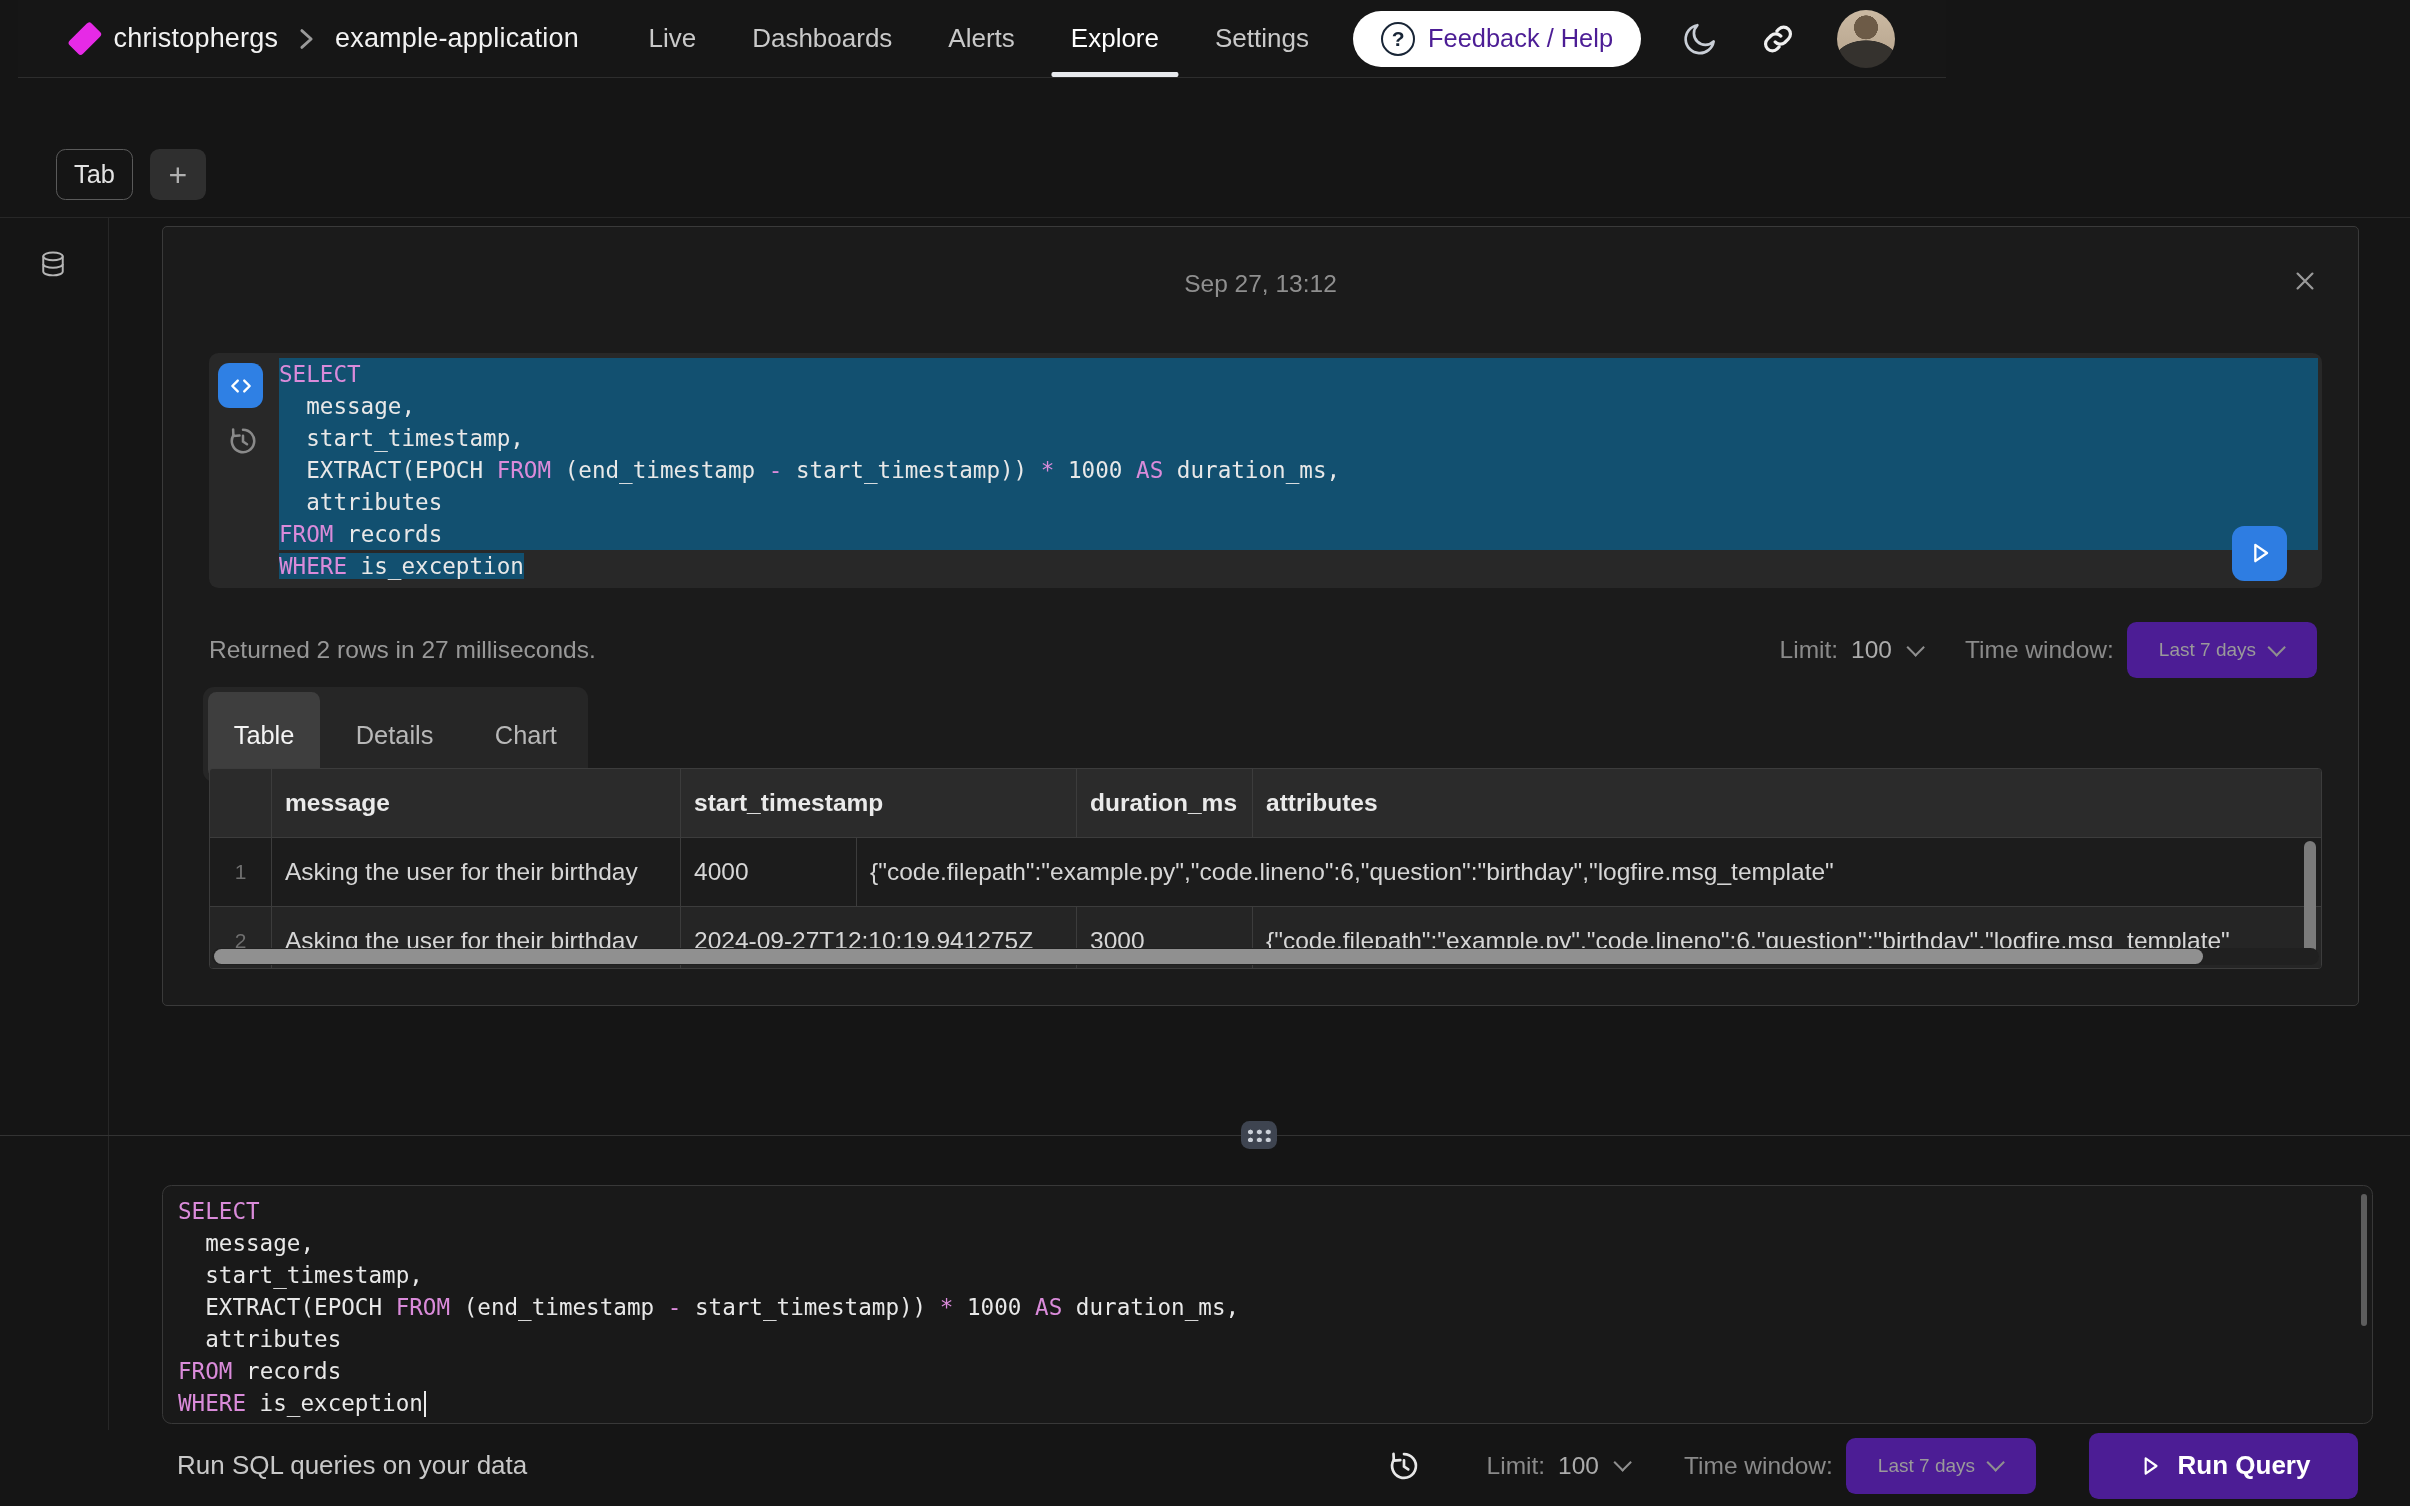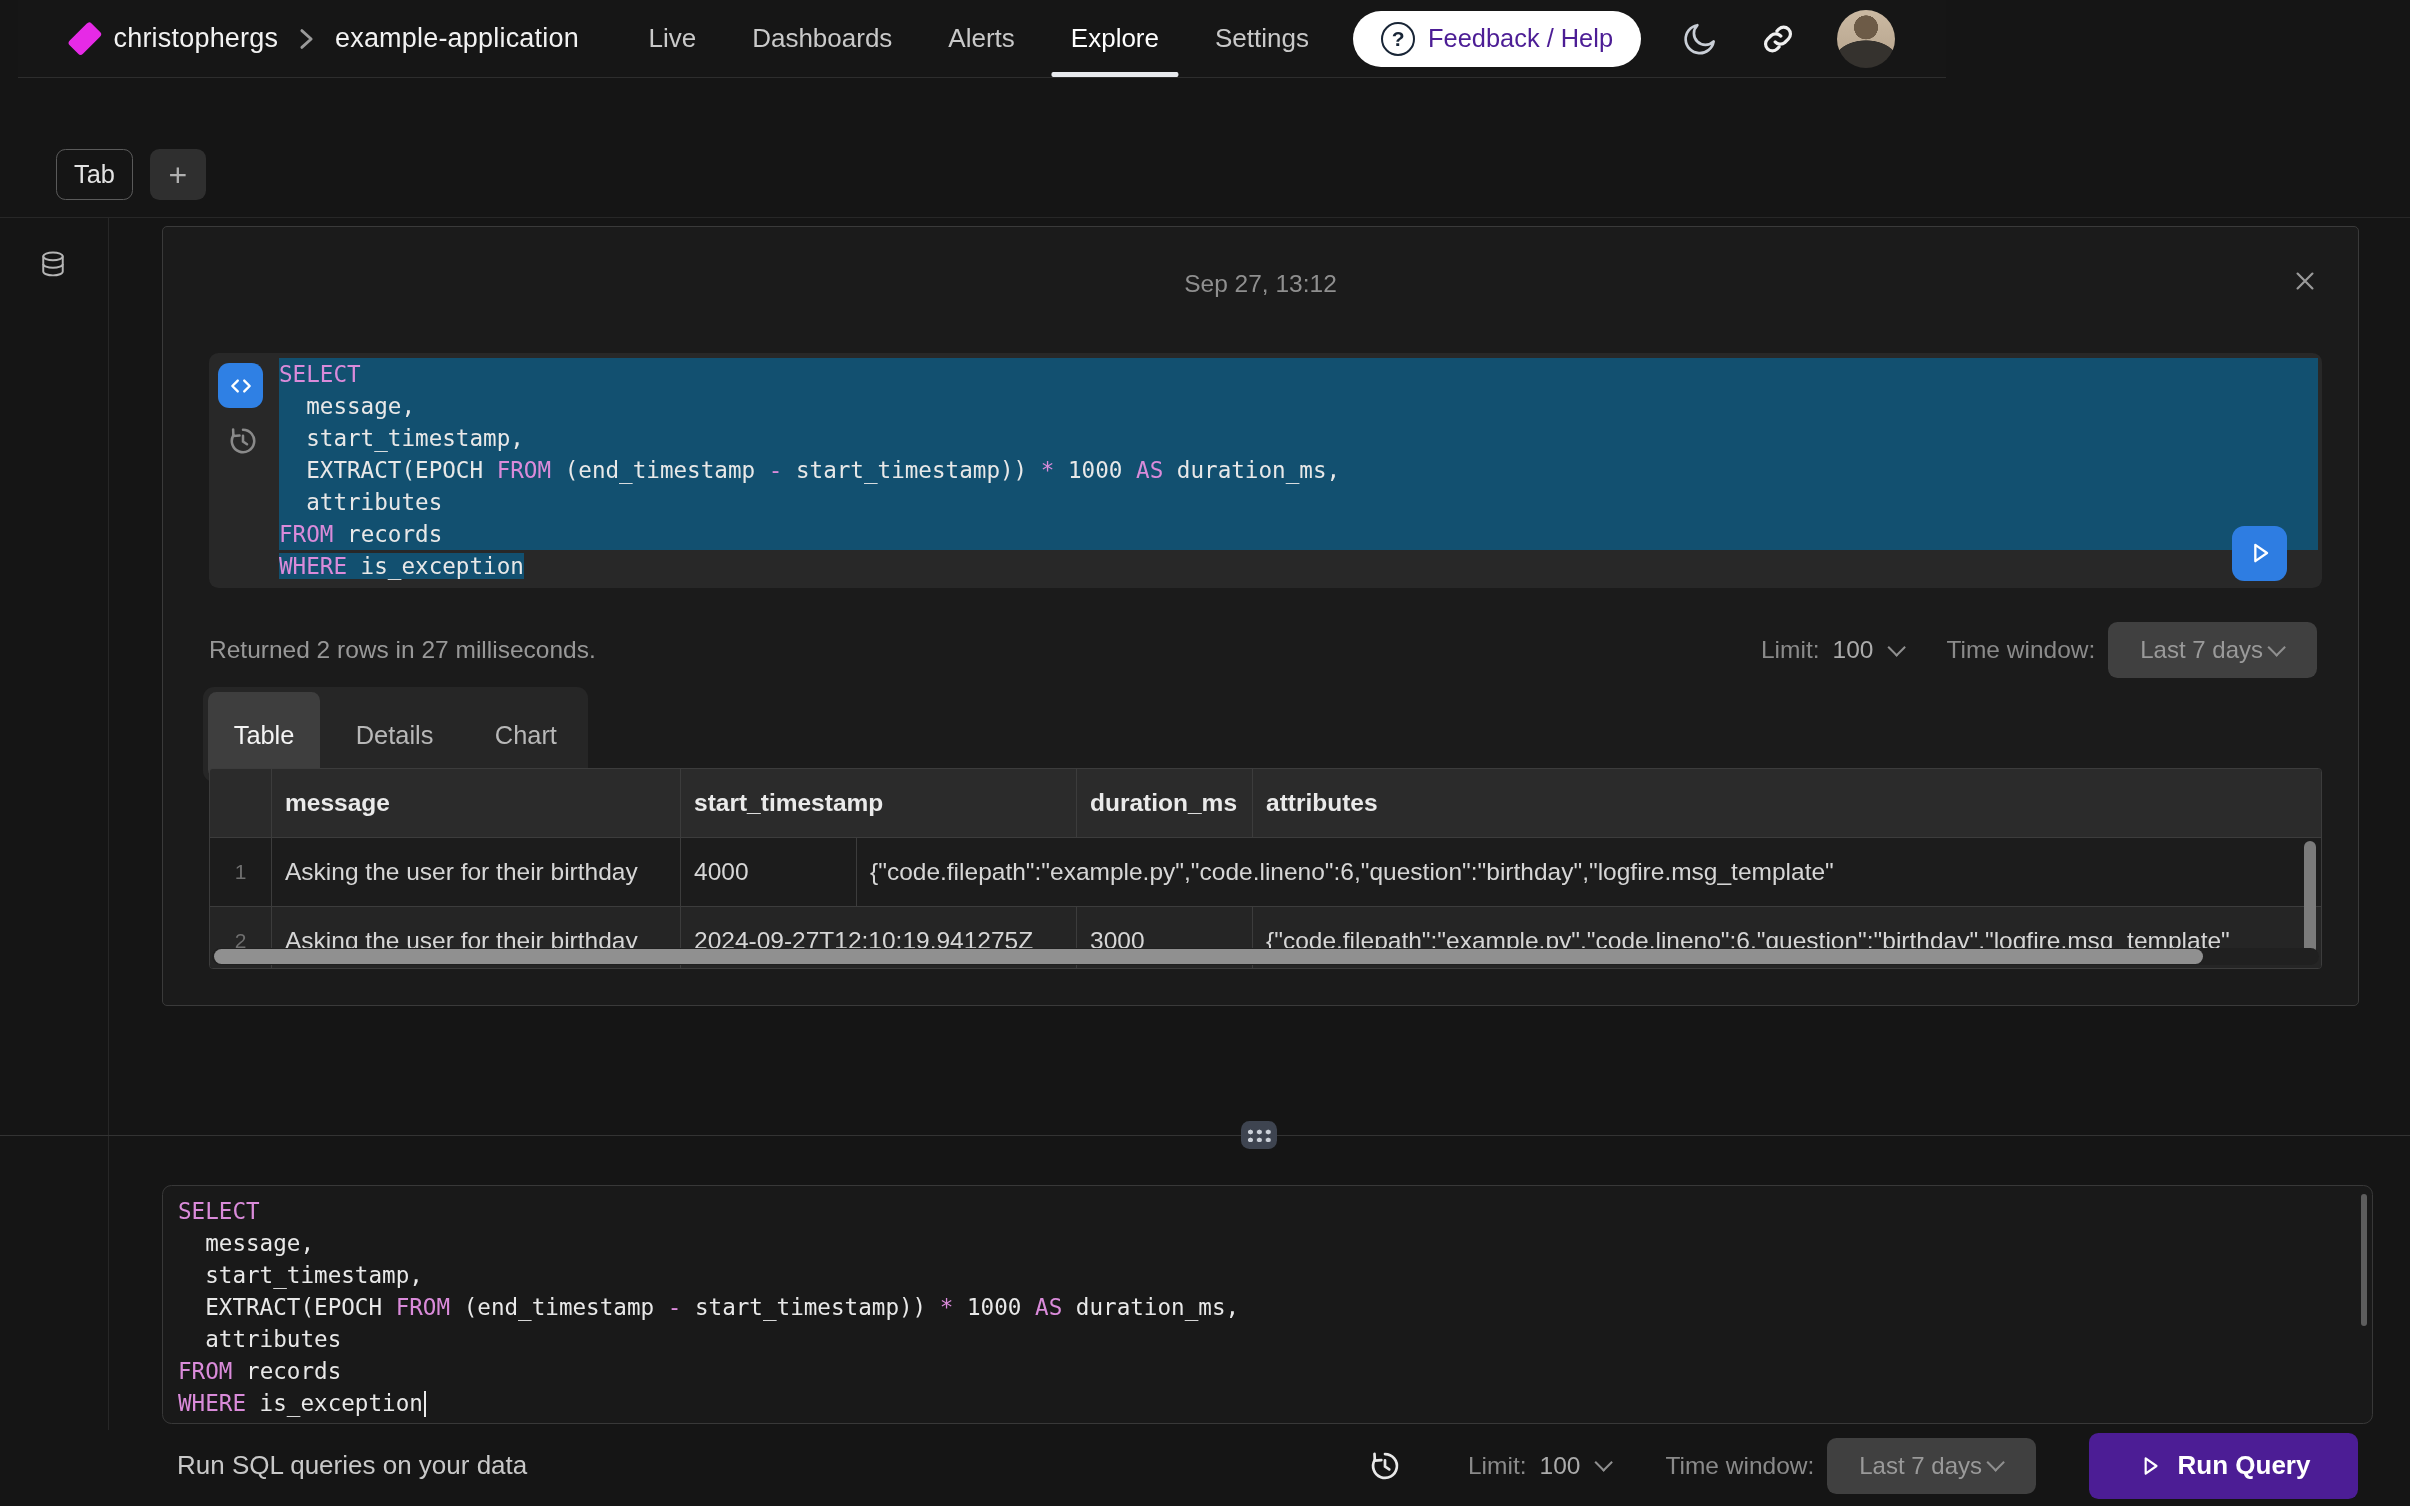--- a/index.html
+++ b/index.html
@@ -69,22 +69,22 @@
 
   .meta-row{position:absolute;left:46px;right:41px;top:394px;height:58px;display:flex;align-items:center;}
   .status{font-size:24.5px;color:#989898;}
   .meta-spacer{flex:1;}
   .ctrl-group{display:flex;align-items:center;gap:13px;cursor:pointer;}
   .ctrl-lbl{font-size:24.5px;color:#8a8a8a;}
   .ctrl-val{font-size:24.5px;color:#ababab;}
   .chev{width:11.3px;height:11.3px;border-right:2.3px solid #8f8f8f;border-bottom:2.3px solid #8f8f8f;
         transform:rotate(45deg);display:inline-block;margin:-5.6px 1.9px 0 3.8px;}
   .tw-gap{width:41px;}
-  .pill{display:flex;align-items:center;justify-content:center;gap:3px;background:#404040;
-        border-radius:9.4px;height:56px;padding:0 32px;font-size:24px;color:#9a9a9a;cursor:pointer;}
+  .pill{display:flex;align-items:center;justify-content:center;gap:10px;background:#4c1d95;
+        border-radius:9.4px;height:56px;padding:0 32px;font-size:19px;color:#9a9a9a;cursor:pointer;}
 
   .view-tabs{position:absolute;left:40px;top:460px;display:inline-flex;background:#262626;border-radius:11.3px;
              padding:4.7px;gap:9.4px;}
   .seg{height:54px;line-height:54px;padding:16px 26px;font-size:25.4px;color:#b8b8b8;border-radius:8.5px;cursor:pointer;}
   .seg.active{background:#3e3e3e;color:#f4f4f4;font-weight:500;}
 
   
   .rtable{position:absolute;left:46px;top:541px;width:2113px;height:201px;border:0.9px solid #3c3c3c;
           border-radius:3.8px;box-sizing:border-box;overflow:hidden;}
   .thead{display:flex;height:69px;background:#2b2b2b;border-bottom:0.9px solid #3c3c3c;box-sizing:border-box;}

